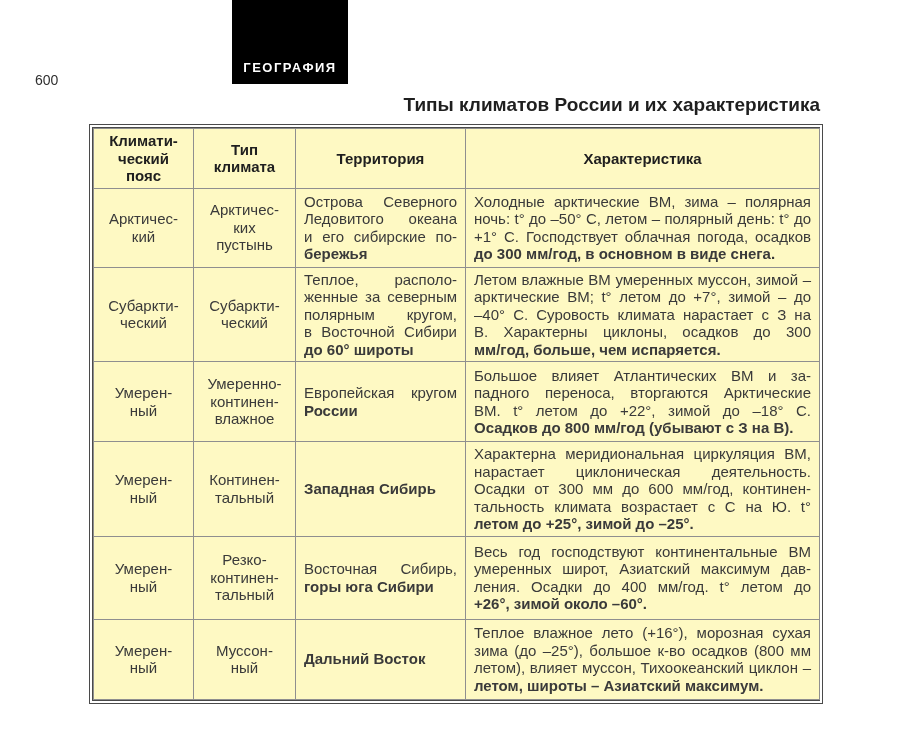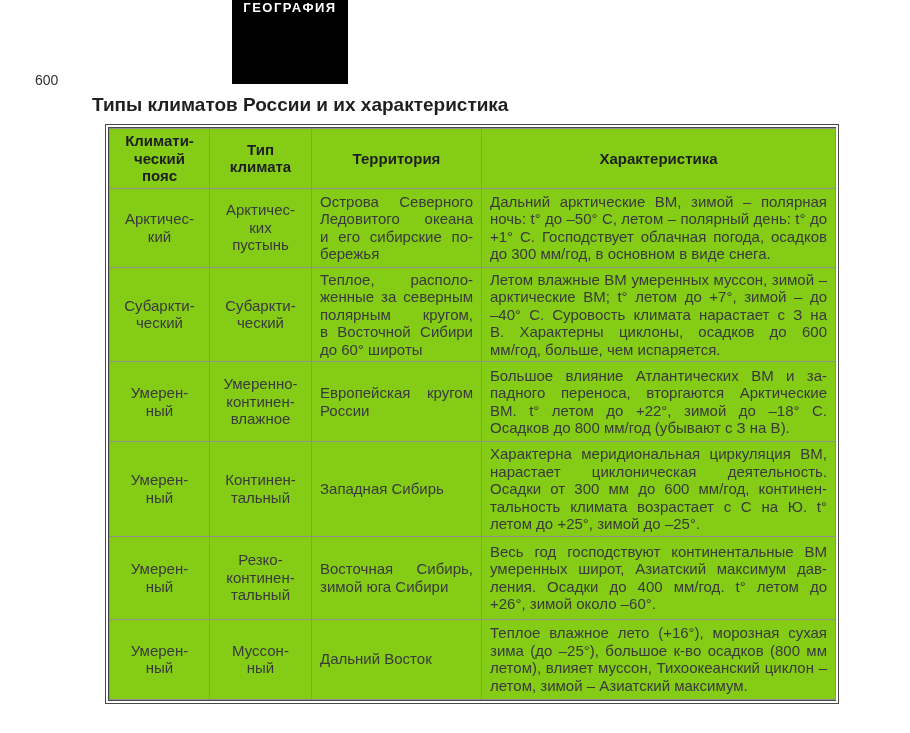--- a/index.html
+++ b/index.html
@@ -24,53 +24,54 @@
     color: #2f2f2f;
   }
   .badge {
     position: absolute;
     left: 232px;
     top: 0;
     width: 116px;
     height: 84px;
     background: var(--badge-bg, #000000);
     display: flex;
+    align-items: flex-end;
     justify-content: center;
     padding-bottom: 9px;
     box-sizing: border-box;
   }
   .badge-label {
     color: var(--badge-text, #ffffff);
     font-size: 13px;
     font-weight: bold;
     letter-spacing: 1.5px;
     font-stretch: condensed;
     white-space: nowrap;
   }
   .title {
     position: absolute;
     left: 92px;
     top: 94px;
     width: 728px;
     margin: 0;
-    text-align: left;
+    text-align: right;
     font-size: 19px;
     font-weight: bold;
     color: #1f1f1f;
   }
   .table-wrap {
     position: absolute;
-    left: 108px;
+    left: 92px;
     top: 127px;
     width: 728px;
     border: 1px solid var(--border-outer, #4a4a4a);
     outline: 1px solid var(--border-outer, #4a4a4a);
     outline-offset: 2px;
     box-sizing: border-box;
-    background: #84cc16;
+    background: #fef9c3;
   }
   table.climate-table {
     width: 100%;
     border-collapse: collapse;
     table-layout: fixed;
     font-size: 15px;
     line-height: 17.5px;
     color: var(--text, #3a3a3a);
   }
   .climate-table th, .climate-table td {
@@ -82,21 +83,21 @@
   }
   .climate-table thead th {
     font-weight: bold;
     color: #1f1f1f;
     text-align: center;
   }
   .pre { white-space: pre-line; }
   .center { text-align: center; }
   .terr, .char { text-align: left; }
   .jline { text-align: justify; text-align-last: justify; }
-  .jline:last-child { text-align-last: left; }
+  .jline:last-child { text-align-last: left; font-weight: bold; }
   tr.hdr { height: 55px; }
   tr.r0 { height: 79px; }
   tr.r1 { height: 90px; }
   tr.r2 { height: 80px; }
   tr.r3 { height: 90px; }
   tr.r4 { height: 83px; }
   tr.r5 { height: 80px; }
 </style>
 </head>
 <body>
@@ -137,21 +138,21 @@
           <td class="center pre">Арктичес-
 ких
 пустынь</td>
           <td class="terr">
               <div class="jline">Острова Северного</div>
               <div class="jline">Ледовитого океана</div>
               <div class="jline">и его сибирские по-</div>
               <div class="jline">бережья</div>
             </td>
           <td class="char">
-              <div class="jline">Дальний арктические ВМ, зимой – полярная</div>
+              <div class="jline">Холодные арктические ВМ, зима – полярная</div>
               <div class="jline">ночь: t° до –50° С, летом – полярный день: t° до</div>
               <div class="jline">+1° С. Господствует облачная погода, осадков</div>
               <div class="jline">до 300 мм/год, в основном в виде снега.</div>
             </td>
         </tr>
         <tr class="r1">
           <td class="center pre">Субаркти-
 ческий</td>
           <td class="center pre">Субаркти-
 ческий</td>
@@ -159,36 +160,36 @@
               <div class="jline">Теплое, располо-</div>
               <div class="jline">женные за северным</div>
               <div class="jline">полярным кругом,</div>
               <div class="jline">в Восточной Сибири</div>
               <div class="jline">до 60° широты</div>
             </td>
           <td class="char">
               <div class="jline">Летом влажные ВМ умеренных муссон, зимой –</div>
               <div class="jline">арктические ВМ; t° летом до +7°, зимой – до</div>
               <div class="jline">–40° С. Суровость климата нарастает с З на</div>
-              <div class="jline">В. Характерны циклоны, осадков до 600</div>
+              <div class="jline">В. Характерны циклоны, осадков до 300</div>
               <div class="jline">мм/год, больше, чем испаряется.</div>
             </td>
         </tr>
         <tr class="r2">
           <td class="center pre">Умерен-
 ный</td>
           <td class="center pre">Умеренно-
 континен-
 влажное</td>
           <td class="terr">
               <div class="jline">Европейская кругом</div>
               <div class="jline">России</div>
             </td>
           <td class="char">
-              <div class="jline">Большое влияние Атлантических ВМ и за-</div>
+              <div class="jline">Большое влияет Атлантических ВМ и за-</div>
               <div class="jline">падного переноса, вторгаются Арктические</div>
               <div class="jline">ВМ. t° летом до +22°, зимой до –18° С.</div>
               <div class="jline">Осадков до 800 мм/год (убывают с З на В).</div>
             </td>
         </tr>
         <tr class="r3">
           <td class="center pre">Умерен-
 ный</td>
           <td class="center pre">Континен-
 тальный</td>
@@ -204,41 +205,41 @@
             </td>
         </tr>
         <tr class="r4">
           <td class="center pre">Умерен-
 ный</td>
           <td class="center pre">Резко-
 континен-
 тальный</td>
           <td class="terr">
               <div class="jline">Восточная Сибирь,</div>
-              <div class="jline">зимой юга Сибири</div>
+              <div class="jline">горы юга Сибири</div>
             </td>
           <td class="char">
               <div class="jline">Весь год господствуют континентальные ВМ</div>
               <div class="jline">умеренных широт, Азиатский максимум дав-</div>
               <div class="jline">ления. Осадки до 400 мм/год. t° летом до</div>
               <div class="jline">+26°, зимой около –60°.</div>
             </td>
         </tr>
         <tr class="r5">
           <td class="center pre">Умерен-
 ный</td>
           <td class="center pre">Муссон-
 ный</td>
           <td class="terr">
               <div class="jline">Дальний Восток</div>
             </td>
           <td class="char">
               <div class="jline">Теплое влажное лето (+16°), морозная сухая</div>
               <div class="jline">зима (до –25°), большое к-во осадков (800 мм</div>
               <div class="jline">летом), влияет муссон, Тихоокеанский циклон –</div>
-              <div class="jline">летом, зимой – Азиатский максимум.</div>
+              <div class="jline">летом, широты – Азиатский максимум.</div>
             </td>
         </tr>
       </tbody>
     </table>
   </div>
 
 </div>
 
 </body></html>

